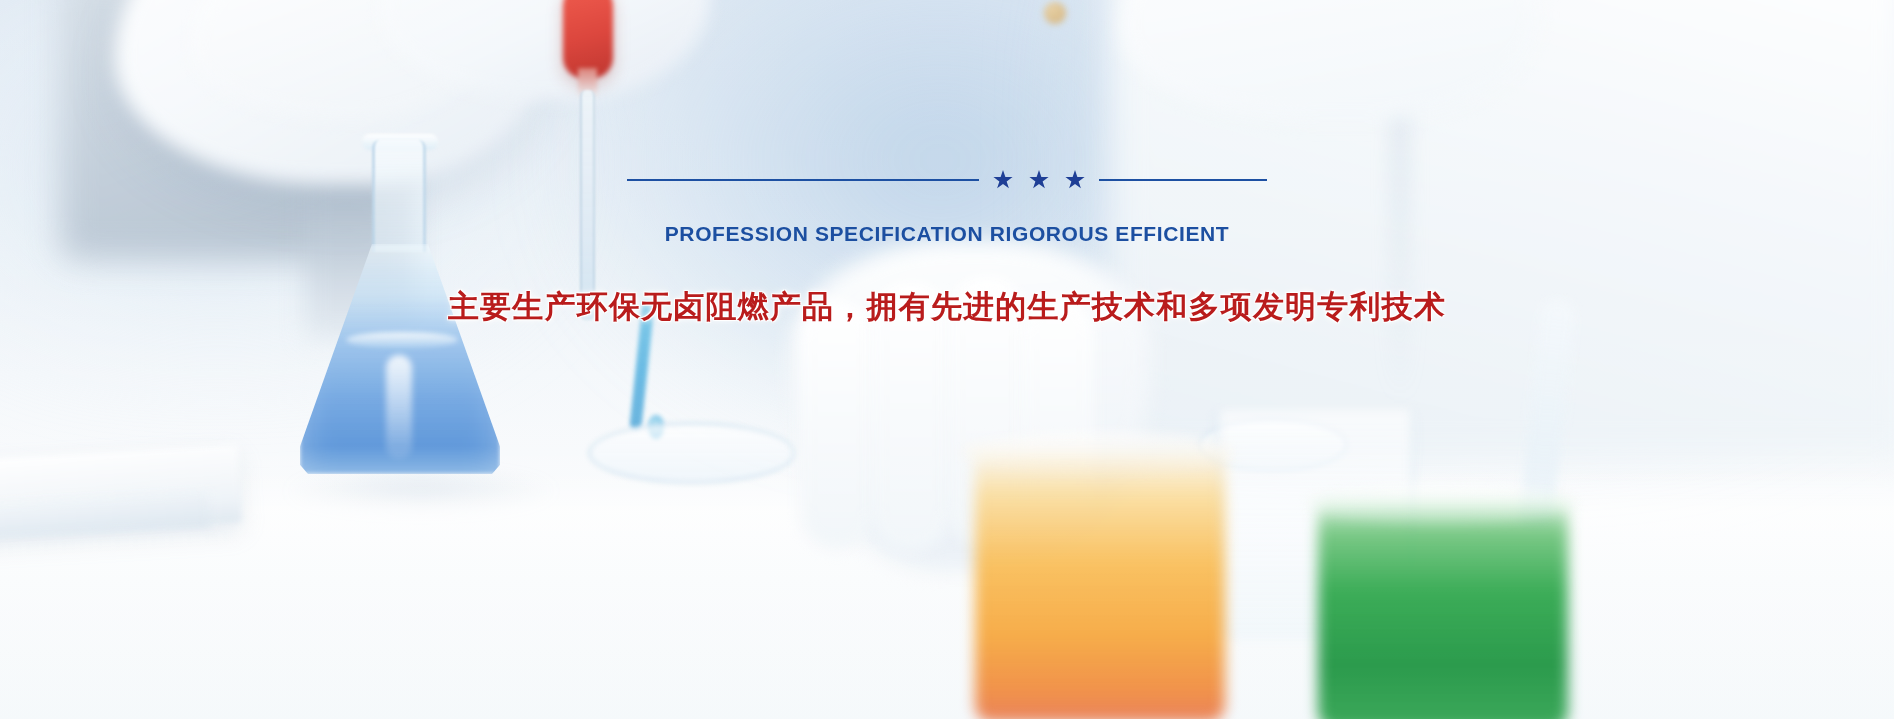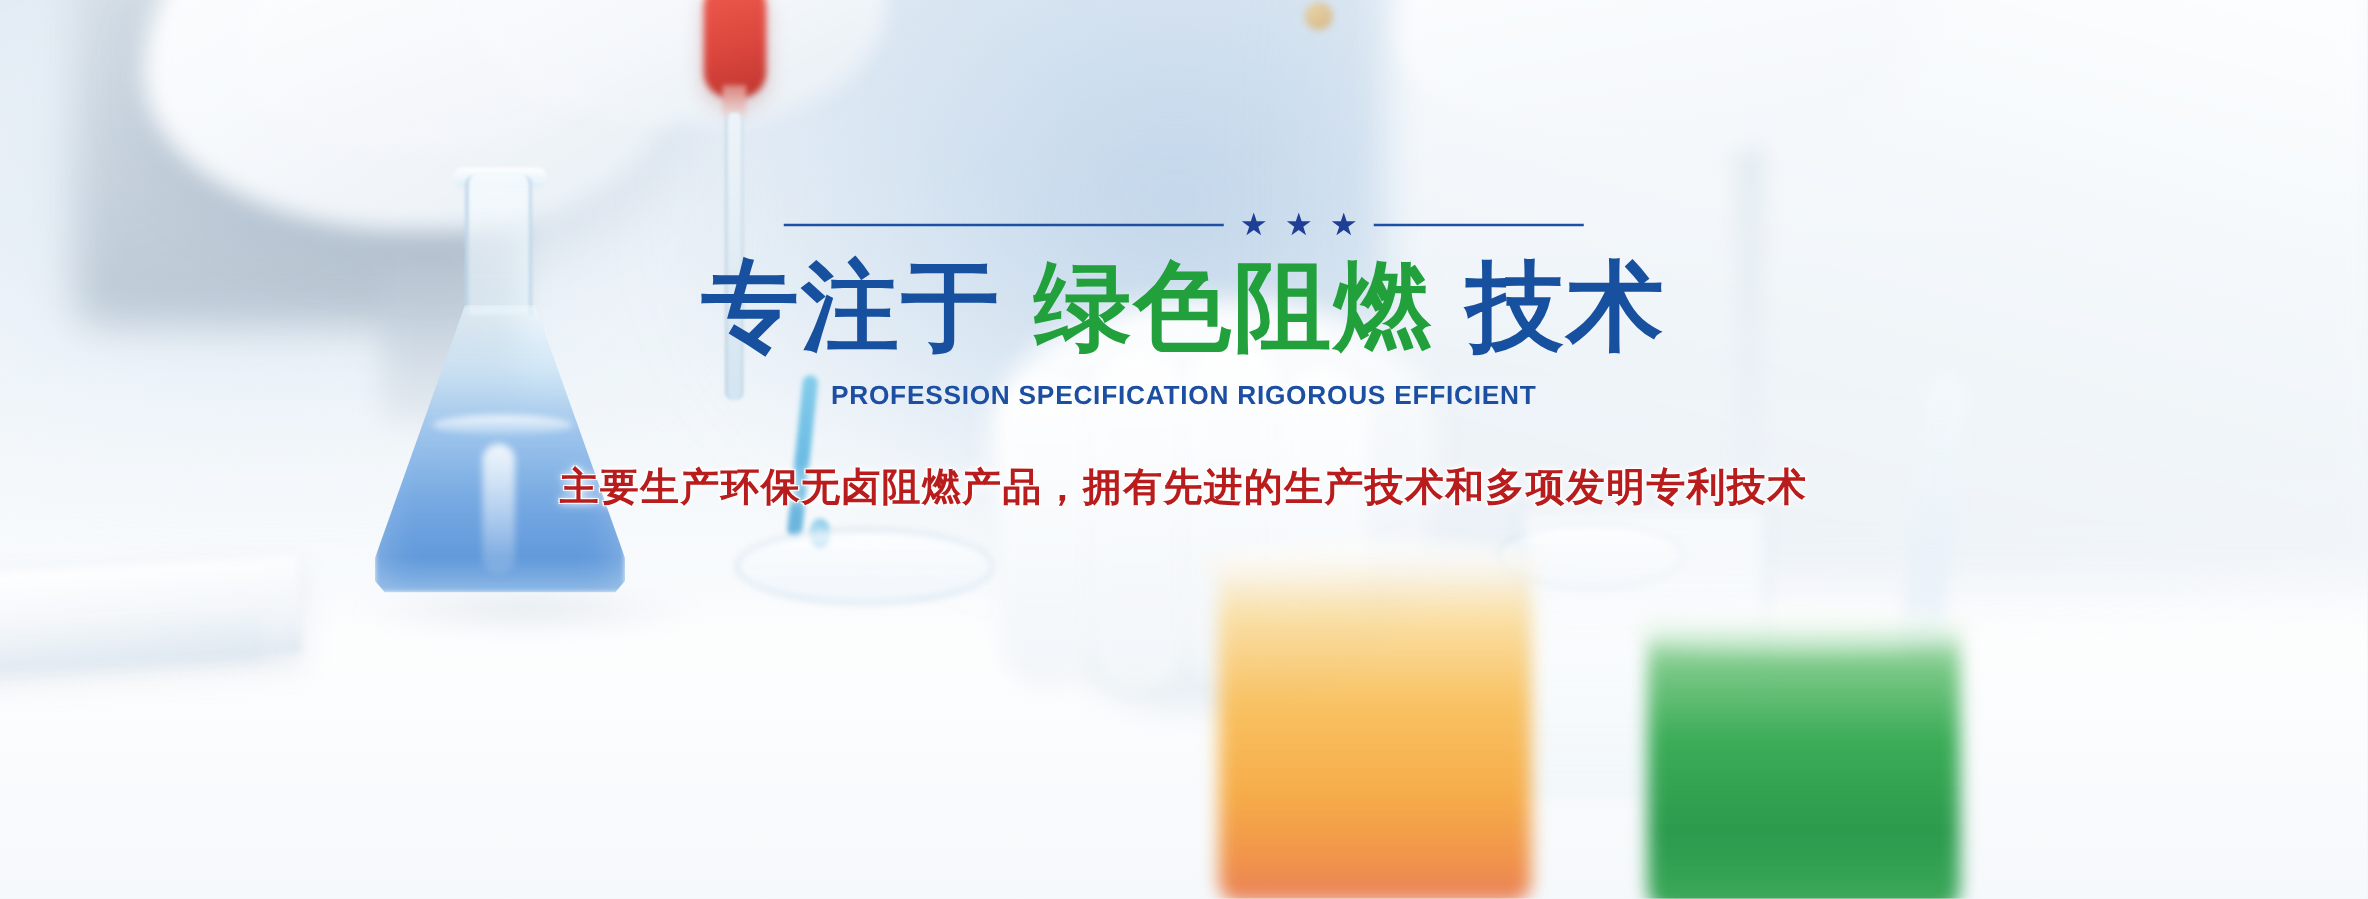--- a/index.html
+++ b/index.html
@@ -440,26 +440,19 @@
     <div class="divider">
       <div class="rule"></div>
       <div class="stars">
         <div class="star"></div>
         <div class="star"></div>
         <div class="star"></div>
       </div>
       <div class="rule short"></div>
     </div>
 
-    <h1 class="headline">
-      <span class="seg-blue">专注于</span>
-      <span class="gap"></span>
-      <span class="seg-green">绿色阻燃</span>
-      <span class="gap"></span>
-      <span class="seg-blue">技术</span>
-    </h1>
 
     <div class="subtitle">PROFESSION SPECIFICATION RIGOROUS EFFICIENT</div>
 
     <div class="tagline">主要生产环保无卤阻燃产品，拥有先进的生产技术和多项发明专利技术</div>
 
   </div>
 </div>
 
 </body></html>

